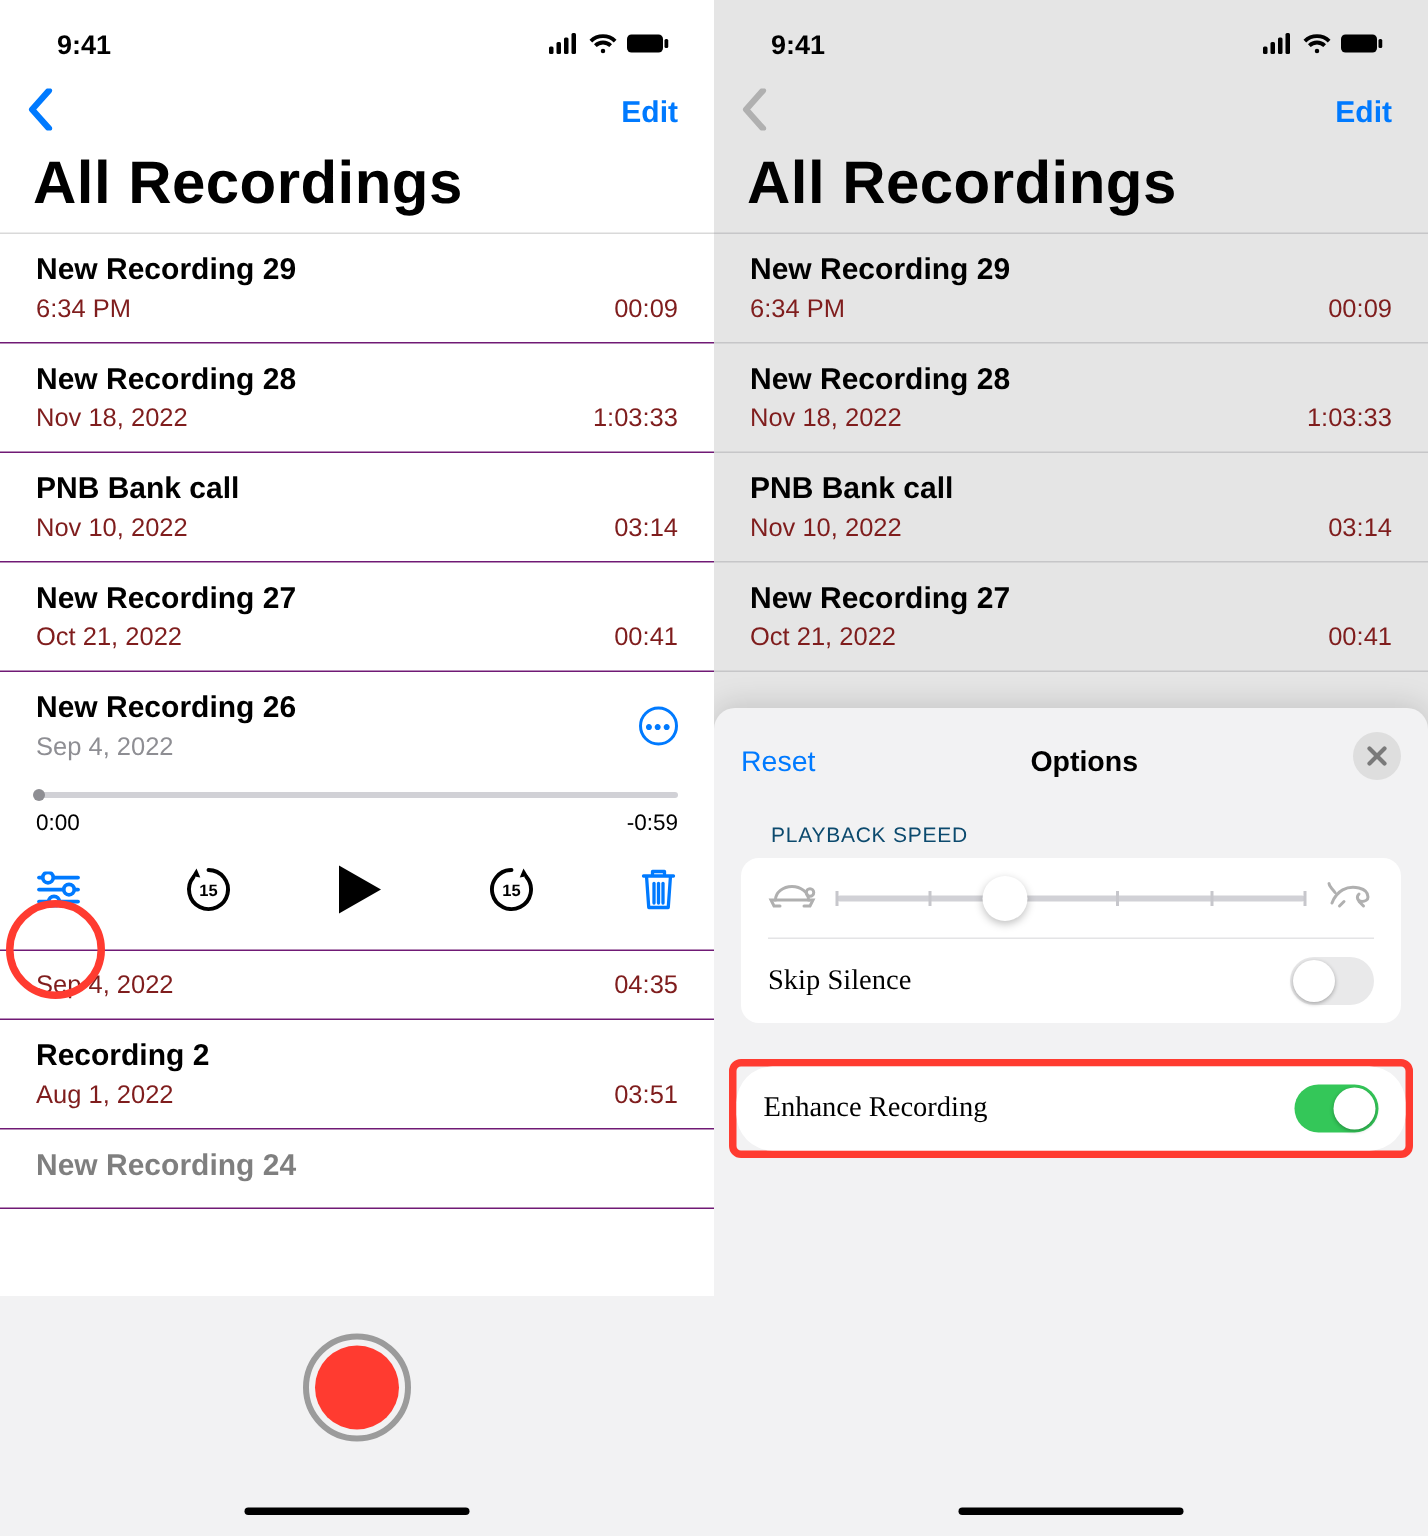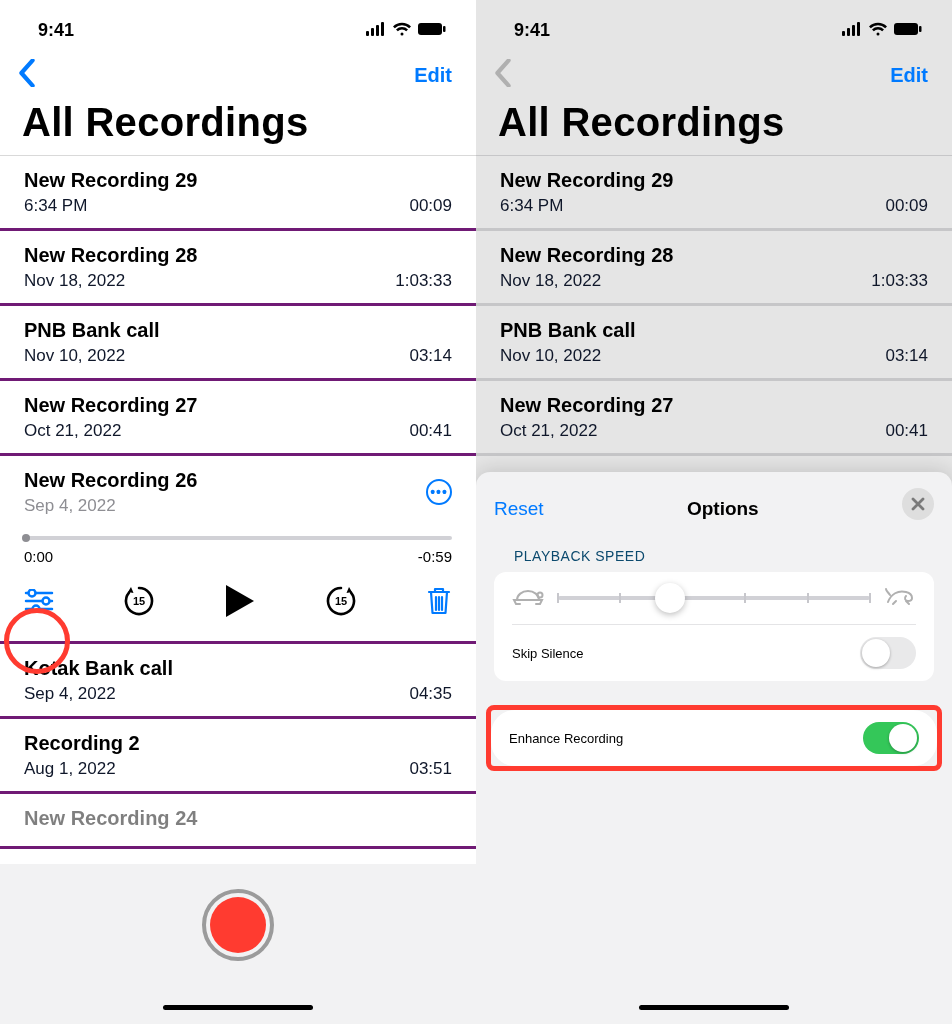--- a/index.html
+++ b/index.html
@@ -46,34 +46,34 @@
 
   .large-title {
     font-size: 40px;
     font-weight: 700;
     padding: 6px 22px 10px;
     letter-spacing: 0.3px;
   }
 
   .list { border-top: 1px solid #d9d9d9; }
   .row {
-    border-bottom: 3px solid #701a75;
+    border-bottom: 1px solid #701a75;
     padding: 13px 24px 12px;
   }
   .row-top {
     font-size: 20px;
     font-weight: 600;
     margin-bottom: 4px;
   }
   .row-bottom {
     display: flex;
     justify-content: space-between;
     align-items: flex-end;
     font-size: 17px;
-    color: #0f172a;
+    color: #7f1d1d;
   }
 
   
   .row.expanded { padding-bottom: 0; }
   .row-head { display:flex; justify-content:space-between; align-items:flex-start; }
   .more-circle {
     width: 26px; height: 26px;
     border: 2px solid #007aff;
     border-radius: 50%;
     display: flex; align-items:center; justify-content:center;
@@ -174,21 +174,21 @@
     border-radius: 12px;
     padding: 0 18px;
     margin-bottom: 24px;
   }
   .card-row {
     display:flex; justify-content:space-between; align-items:center;
     min-height: 56px;
     border-bottom: 1px solid #e4e4e6;
   }
   .card-row:last-child { border-bottom:none; }
-  .card-row .label { font-size: 13px; }
+  .card-row .label { font-size: 19px; font-family: Liberation Serif, serif; }
 
   .speed-row {
     display:flex; align-items:center; gap:14px;
     padding: 14px 0;
     border-bottom: 1px solid #e4e4e6;
   }
   .speed-track {
     flex:1;
     height: 4px;
     background:#d1d1d6;
@@ -372,21 +372,20 @@
               <line x1="10" y1="11" x2="10" y2="24" stroke="#007aff" stroke-width="2.2" stroke-linecap="round"></line>
               <line x1="13" y1="11" x2="13" y2="24" stroke="#007aff" stroke-width="2.2" stroke-linecap="round"></line>
               <line x1="16" y1="11" x2="16" y2="24" stroke="#007aff" stroke-width="2.2" stroke-linecap="round"></line>
             </svg>
         </span>
       </div>
       <span class="options-hl" style="left:4px; top:152px;"></span>
     </div>
 
     <div class="row">
-      <div class="row-top">Kotak Bank call</div>
       <div class="row-bottom">
         <span>Sep 4, 2022</span>
         <span>04:35</span>
       </div>
     </div>
 
     <div class="row">
       <div class="row-top">Recording 2</div>
       <div class="row-bottom">
         <span>Aug 1, 2022</span>

